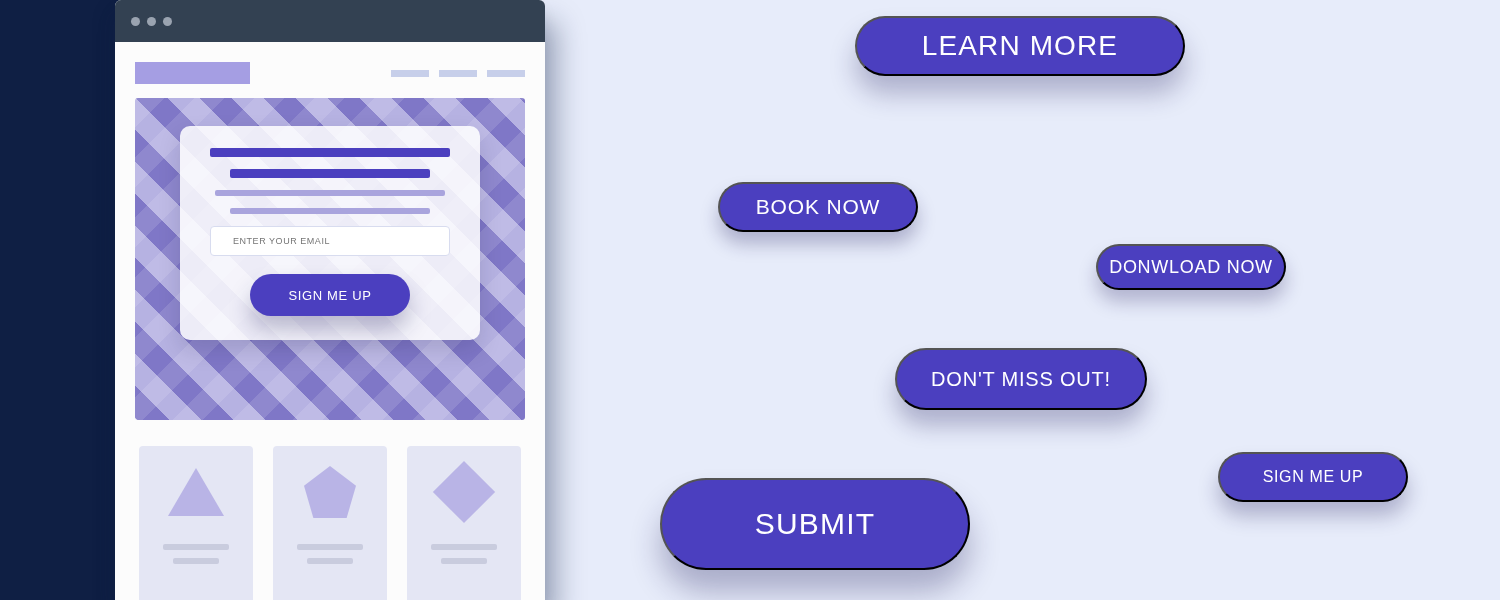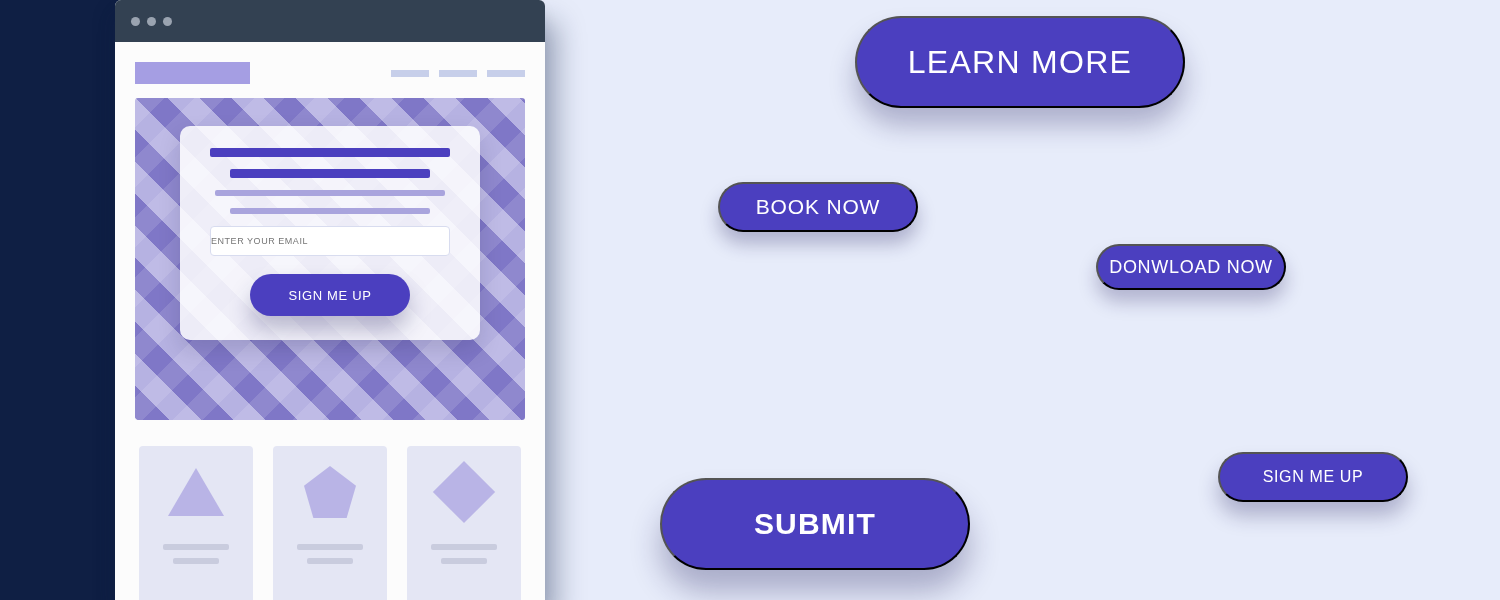--- a/index.html
+++ b/index.html
@@ -44,21 +44,21 @@
     box-shadow: 0 10px 22px rgba(20,20,60,.15);
     display: flex; flex-direction: column; align-items: center; gap: 12px;
   }
   .headline { width: 240px; height: 9px; background: #4b3fbf; border-radius: 2px; }
   .headline.two { width: 200px; }
   .subline { width: 230px; height: 6px; background: #a9a4dd; border-radius: 2px; }
   .subline.sm { width: 200px; }
   .email-input {
     width: 240px; height: 30px; border: 1px solid #d8dcef; background: #fff;
     border-radius: 4px; font-size: 9px; letter-spacing: .06em; color: #b5b9d4;
-    padding: 0 0; outline: none;
+    padding: 0 22px; outline: none;
   }
   .btn {
     background: #4b3fbf; color: #fff; border: none; cursor: pointer;
     letter-spacing: .05em; text-align: center;
   }
   .pill { border-radius: 999px; box-shadow: 0 14px 22px rgba(30,25,90,.28); }
   .hero-btn { width: 160px; height: 42px; font-size: 13px; margin-top: 6px; }
   
   .feature-row {
     display: flex; gap: 20px; padding: 26px 4px 0;
@@ -75,26 +75,26 @@
   .penta { width: 52px; height: 52px; background: #b9b4e6; clip-path: polygon(50% 0%, 100% 38%, 82% 100%, 18% 100%, 0% 38%); }
   .diamond { width: 44px; height: 44px; background: #b9b4e6; transform: rotate(45deg); }
   .tile .line { width: 74%; height: 6px; background: #c9ccde; border-radius: 2px; margin-top: 8px; }
   .tile .line.sm { width: 52%; }
   
   .float-btn {
     position: absolute; background: #4b3fbf; color: #fff; display: flex;
     align-items: center; justify-content: center; font-weight: 400;
     letter-spacing: .04em;
   }
-  .b-learn   { left: 855px;  top: 16px;  width: 330px; height: 92px; font-size: 32px; border-radius: 999px; box-shadow: 0 18px 26px rgba(30,25,90,.28); }
+  .b-learn   { left: 855px;  top: 16px;  width: 330px; height: 60px; font-size: 28px; border-radius: 999px; box-shadow: 0 18px 26px rgba(30,25,90,.28); }
   .b-book    { left: 718px;  top: 182px; width: 200px; height: 50px; font-size: 21px; border-radius: 999px; box-shadow: 0 12px 18px rgba(30,25,90,.28); }
   .b-down    { left: 1096px; top: 244px; width: 190px; height: 46px; font-size: 18px; border-radius: 999px; box-shadow: 0 12px 18px rgba(30,25,90,.26); }
   .b-miss    { left: 895px;  top: 348px; width: 252px; height: 62px; font-size: 20px; border-radius: 999px; box-shadow: 0 16px 22px rgba(30,25,90,.28); }
   .b-sign    { left: 1218px; top: 452px; width: 190px; height: 50px; font-size: 16px; border-radius: 999px; box-shadow: 0 14px 20px rgba(30,25,90,.28); }
-  .b-submit  { left: 660px;  top: 478px; width: 310px; height: 92px; font-size: 30px; border-radius: 999px; box-shadow: 0 22px 30px rgba(30,25,90,.30); font-weight: bold; }
+  .b-submit  { left: 660px;  top: 478px; width: 310px; height: 92px; font-size: 30px; border-radius: 999px; box-shadow: 0 22px 30px rgba(30,25,90,.30); }
 </style>
 </head>
 <body>
 
 <div class="stage">
 
   <div class="navy-slab"></div>
 
   <div class="browser">
     <div class="titlebar">
@@ -148,16 +148,17 @@
           <div class="line sm"></div>
         </div>
       </div>
 
     </div>
   </div>
 
   <button class="float-btn b-learn">LEARN MORE</button>
   <button class="float-btn b-book">BOOK NOW</button>
   <button class="float-btn b-down">DONWLOAD NOW</button>
+  <button class="float-btn b-miss">DON'T MISS OUT!</button>
   <button class="float-btn b-sign">SIGN ME UP</button>
   <button class="float-btn b-submit">SUBMIT</button>
 
 </div>
 
 </body></html>

